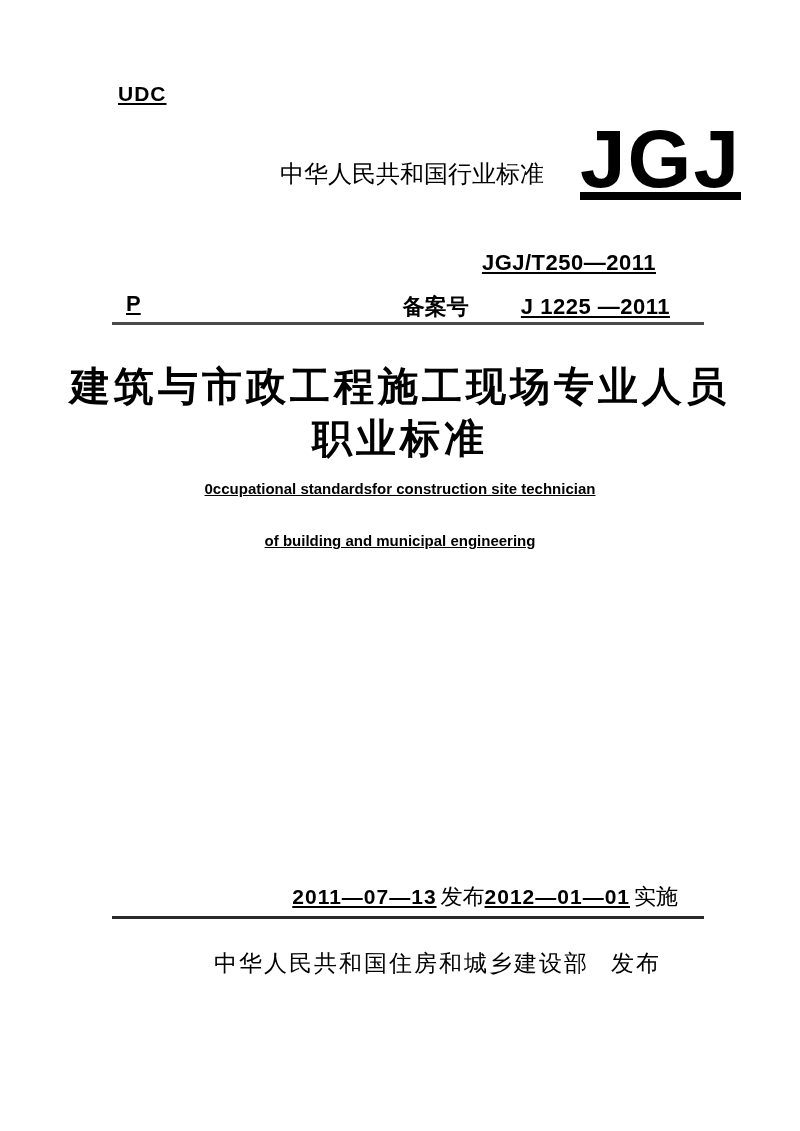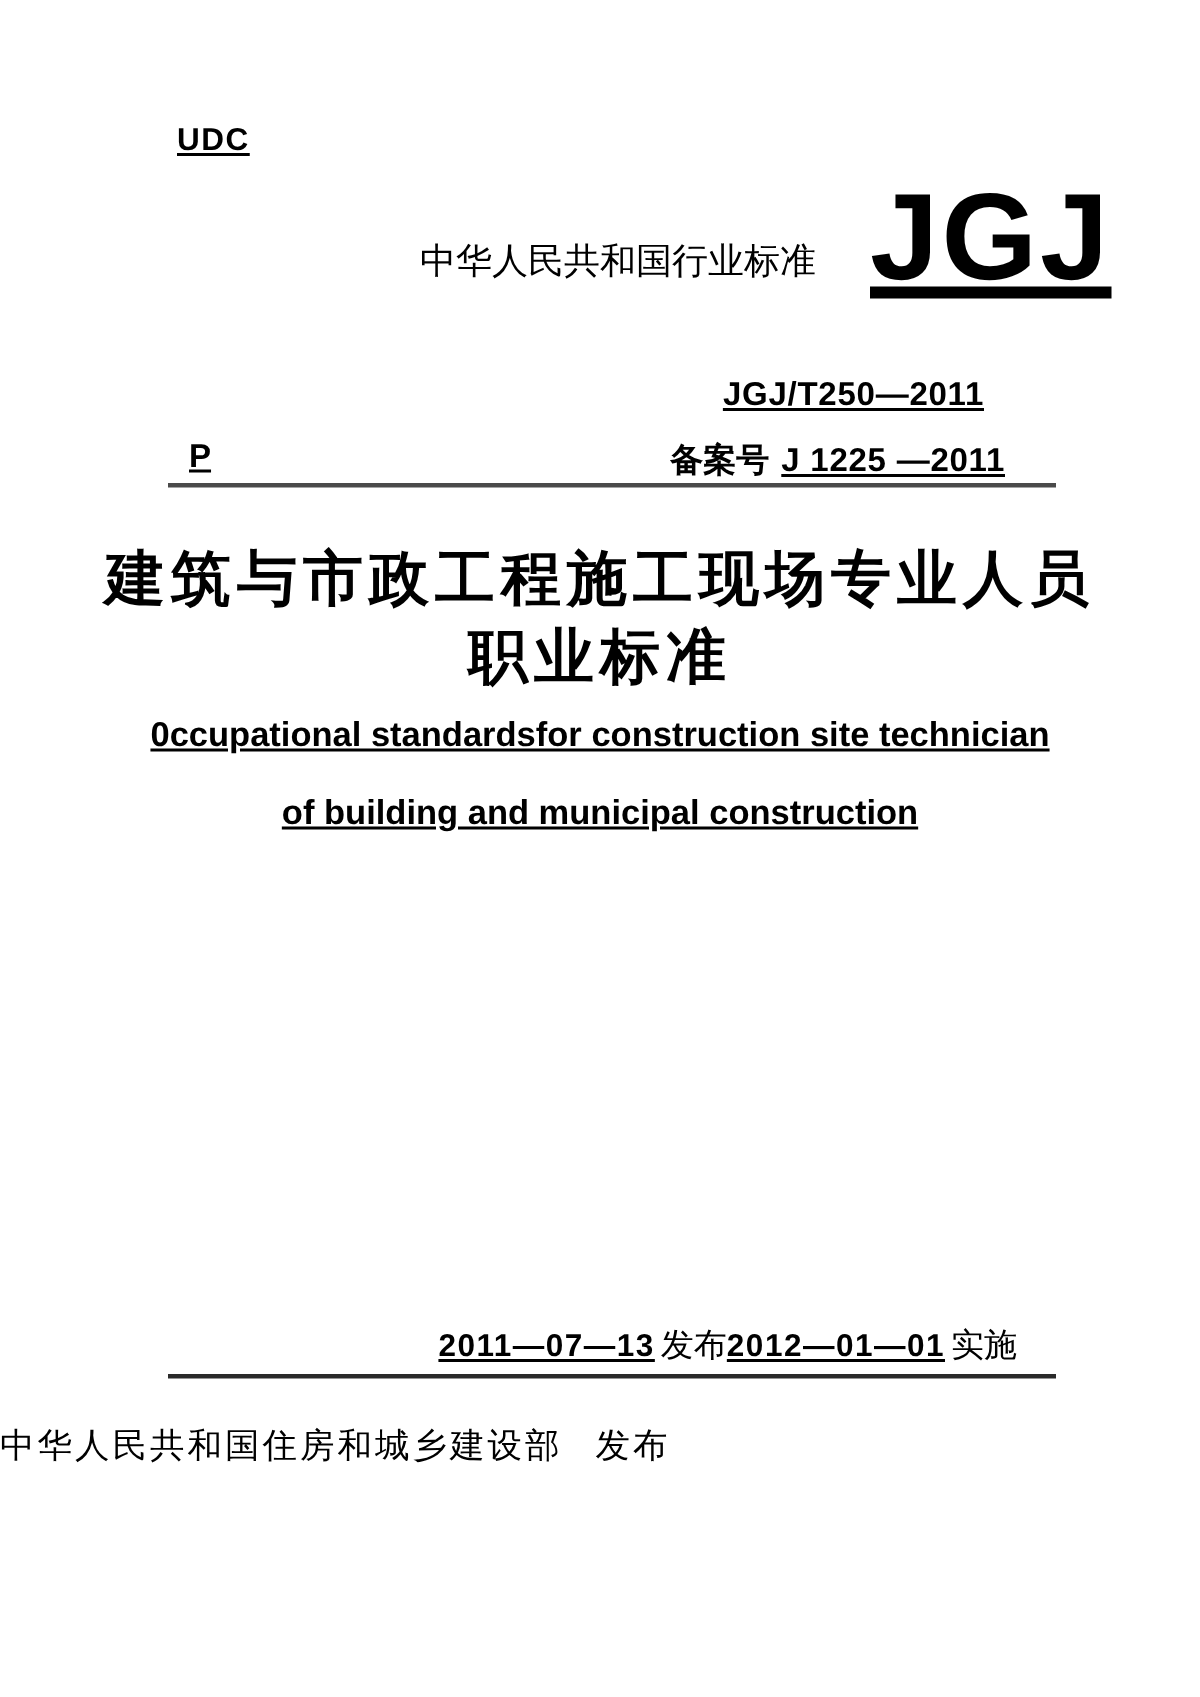--- a/index.html
+++ b/index.html
@@ -40,55 +40,55 @@
   }
   .p-label {
     position: absolute; left: 126px; top: 291px;
     font-size: 22px; font-weight: bold;
   }
   .record-row {
     position: absolute; right: 130px; top: 292px;
     font-size: 22px; white-space: nowrap;
   }
   .record-row .prefix { font-weight: bold; margin-right: 8px; }
-  .record-row .number { font-weight: bold; letter-spacing: 0.5px; }
+  .record-row .number { font-weight: bold; letter-spacing: 0.5px; margin-left: 44px; }
 
   .rule {
     position: absolute; left: 112px; width: 592px; height: 0;
     border-top: 3px solid #4a4a4a;
   }
   .rule-top    { top: 322px; }
   .rule-bottom { top: 916px; border-top-color: #2a2a2a; }
 
   .title-cn {
     position: absolute; left: 0; top: 360px; width: 800px;
     text-align: center;
     font-size: 40px; font-weight: bold; letter-spacing: 4px;
     line-height: 52px;
   }
   .title-en {
     position: absolute; left: 0; top: 464px; width: 800px;
     text-align: center;
-    font-size: 23px; font-weight: bold;
+    font-size: 15px; font-weight: bold;
     line-height: 50px;
   }
   .title-en .en-line { display: block; }
   .title-en .en-line + .en-line { margin-top: 2px; }
 
   .dates-row {
     position: absolute; left: 126px; right: 122px; top: 882px;
     display: flex; justify-content: flex-end; align-items: baseline;
     font-size: 21px; white-space: nowrap;
   }
   .date-num { font-weight: bold; letter-spacing: 1px; }
   .date-label { font-weight: normal; font-size: 22px; margin-left: 4px; }
 
   .publisher-row {
     position: absolute; left: 0; top: 948px; width: 661px;
-    text-align: left;
+    text-align: right;
     font-size: 23px; letter-spacing: 2px; white-space: nowrap;
   }
   .publisher-row .publish-label { margin-left: 22px; }
 </style>
 </head>
 <body>
 
 <div class="page">
 
   <div class="udc sans">UDC</div>
@@ -107,21 +107,21 @@
 
   <div class="rule rule-top"></div>
 
   <div class="title-cn serif">
     <span>建筑与市政工程施工现场专业人员</span><br>
     <span>职业标准</span>
   </div>
 
   <div class="title-en sans">
     <span class="en-line">0ccupational standardsfor construction site technician</span>
-    <span class="en-line">of building and municipal construction</span>
+    <span class="en-line">of building and municipal engineering</span>
   </div>
 
   <div class="dates-row">
     <span>
       <span class="date-num sans">2011—07—13</span><span class="date-label serif">发布</span>
     </span>
     <span>
       <span class="date-num sans">2012—01—01</span><span class="date-label serif">实施</span>
     </span>
   </div>

